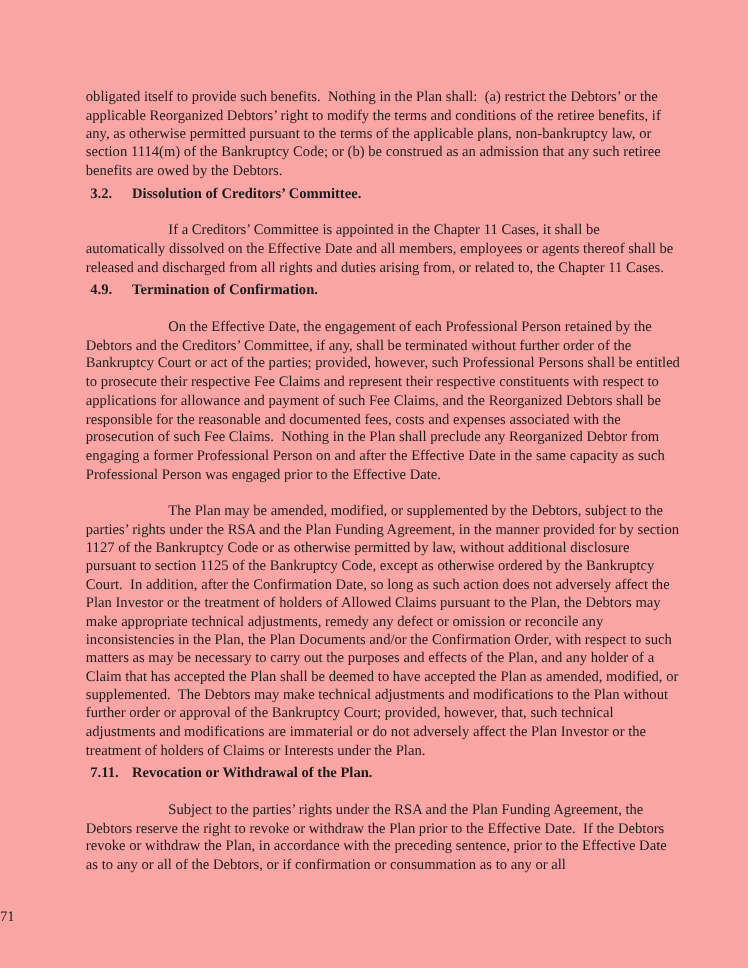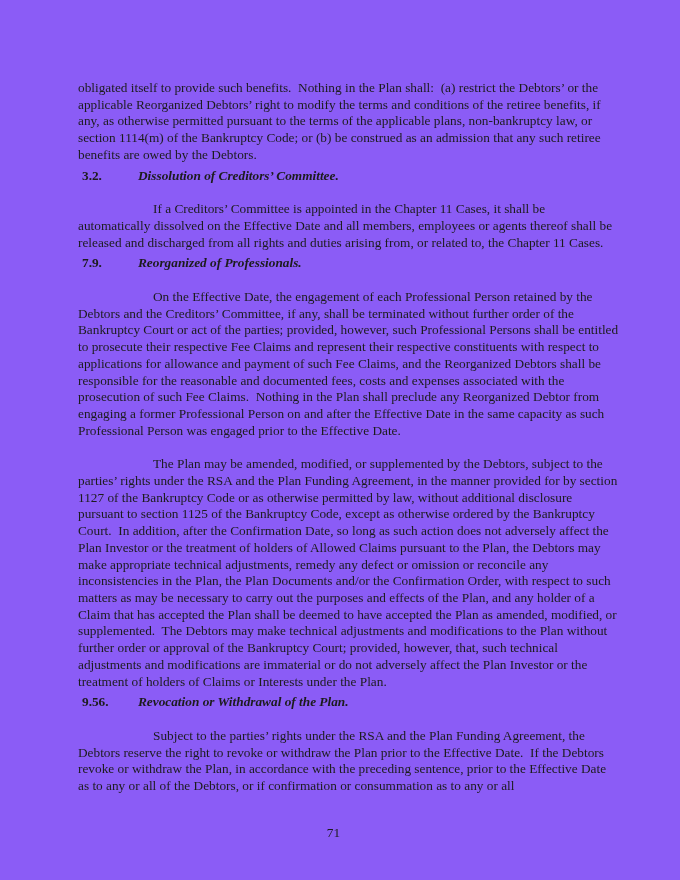--- a/index.html
+++ b/index.html
@@ -11,21 +11,21 @@
     width: 680px;
     height: 880px;
     position: relative;
     overflow: hidden;
     font-family: "Liberation Serif", "DejaVu Serif", serif;
     color: #1c1c1c;
   }
   .page {
     position: absolute;
     inset: 0;
-    background: #8b5cf6;
+    background: #fca5a5;
   }
   .doc-body {
     position: absolute;
     left: 78px;
     top: 80px;
     width: 541px;
     font-size: 13.3px;
     line-height: 16.7px;
     text-align: left;
   }
@@ -42,43 +42,40 @@
     padding-left: 4px;
     font-weight: bold;
     white-space: nowrap;
   }
   .heading .hnum {
     display: inline-block;
     min-width: 38px;
     font-style: normal;
   }
   .heading .htitle {
-    font-style: italic;
-    margin-left: 18px;
   }
   .seg.u {
   }
   .page-number {
     position: absolute;
     top: 825px;
     left: 0;
     width: 667px;
-    text-align: center;
     font-size: 13.3px;
     line-height: 16.7px;
   }
 </style>
 </head>
 <body>
 
 <div class="page">
   <div class="doc-body" id="doc-body">
       <p class="para"><span class="seg">obligated itself to provide such benefits.  Nothing in the Plan shall:  (a) restrict the Debtors’ or the applicable Reorganized Debtors’ right to modify the terms and conditions of the retiree benefits, if any, as otherwise permitted pursuant to the terms of the applicable plans, non-bankruptcy law, or section 1114(m) of the Bankruptcy Code; or (b) be construed as an admission that any such retiree benefits are owed by the Debtors.</span></p>
       <div class="heading"><span class="hnum">3.2.</span><span class="htitle">Dissolution of Creditors’ Committee.</span></div>
       <p class="para indent"><span class="seg">If a Creditors’ Committee is appointed in the Chapter 11 Cases, it shall be automatically dissolved on the Effective Date and all members, employees or agents thereof shall be released and discharged from all rights and duties arising from, or related to, the Chapter 11 Cases.</span></p>
-      <div class="heading"><span class="hnum">7.9.</span><span class="htitle">Reorganized of Professionals.</span></div>
+      <div class="heading"><span class="hnum">4.9.</span><span class="htitle">Termination of Confirmation.</span></div>
       <p class="para indent"><span class="seg">On the Effective Date, the engagement of each Professional Person retained by the Debtors and the Creditors’ Committee, if any, shall be terminated without further order of the Bankruptcy Court or act of the parties; </span><span class="seg u">provided</span><span class="seg">, </span><span class="seg u">however</span><span class="seg">, such Professional Persons shall be entitled to prosecute their respective Fee Claims and represent their respective constituents with respect to applications for allowance and payment of such Fee Claims, and the Reorganized Debtors shall be responsible for the reasonable and documented fees, costs and expenses associated with the prosecution of such Fee Claims.  Nothing in the Plan shall preclude any Reorganized Debtor from engaging a former Professional Person on and after the Effective Date in the same capacity as such Professional Person was engaged prior to the Effective Date.</span></p>
       <p class="para indent"><span class="seg">The Plan may be amended, modified, or supplemented by the Debtors, subject to the parties’ rights under the RSA and the Plan Funding Agreement, in the manner provided for by section 1127 of the Bankruptcy Code or as otherwise permitted by law, without additional disclosure pursuant to section 1125 of the Bankruptcy Code, except as otherwise ordered by the Bankruptcy Court.  In addition, after the Confirmation Date, so long as such action does not adversely affect the Plan Investor or the treatment of holders of Allowed Claims pursuant to the Plan, the Debtors may make appropriate technical adjustments, remedy any defect or omission or reconcile any inconsistencies in the Plan, the Plan Documents and/or the Confirmation Order, with respect to such matters as may be necessary to carry out the purposes and effects of the Plan, and any holder of a Claim that has accepted the Plan shall be deemed to have accepted the Plan as amended, modified, or supplemented.  The Debtors may make technical adjustments and modifications to the Plan without further order or approval of the Bankruptcy Court; </span><span class="seg u">provided</span><span class="seg">, </span><span class="seg u">however</span><span class="seg">, that, such technical adjustments and modifications are immaterial or do not adversely affect the Plan Investor or the treatment of holders of Claims or Interests under the Plan.</span></p>
-      <div class="heading"><span class="hnum">9.56.</span><span class="htitle">Revocation or Withdrawal of the Plan.</span></div>
+      <div class="heading"><span class="hnum">7.11.</span><span class="htitle">Revocation or Withdrawal of the Plan.</span></div>
       <p class="para indent"><span class="seg">Subject to the parties’ rights under the RSA and the Plan Funding Agreement, the Debtors reserve the right to revoke or withdraw the Plan prior to the Effective Date.  If the Debtors revoke or withdraw the Plan, in accordance with the preceding sentence, prior to the Effective Date as to any or all of the Debtors, or if confirmation or consummation as to any or all</span></p>
     </div>
   <div class="page-number">71</div>
 </div>
 
 </body></html>

